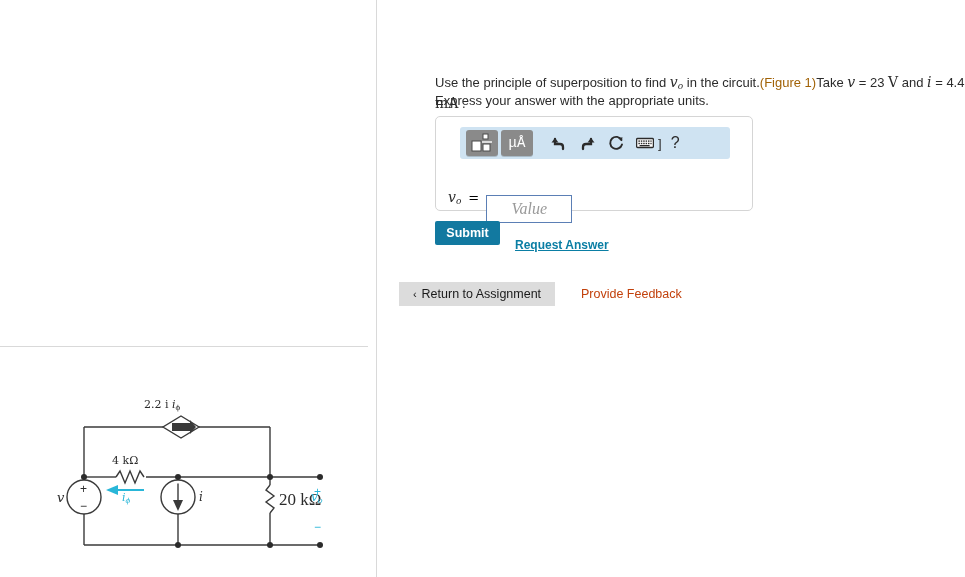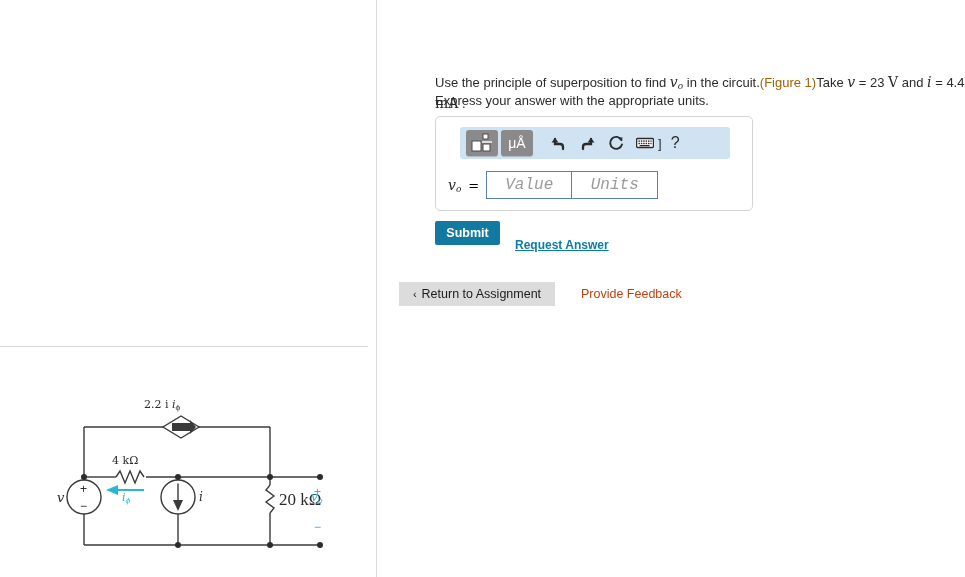--- a/index.html
+++ b/index.html
@@ -96,21 +96,21 @@
     background: #cfe3f2; border-radius: 3px;
     display: flex; align-items: center; padding: 0 6px; gap: 3px;
   }
   .tb-btn {
     width: 32px; height: 26px; background: #8a8a8a; border-radius: 3px;
     display: flex; align-items: center; justify-content: center;
     cursor: pointer; box-shadow: 0 1px 0 rgba(0,0,0,.18);
   }
   .tb-btn.mu {
     color: #fff; font-size: 14px;
-    font-family: Liberation Sans, sans-serif;
+    font-family: Liberation Mono, monospace;
   }
   .tb-icon {
     width: 26px; height: 26px; display: flex; align-items: center;
     justify-content: center; cursor: pointer; color: #2b2b2b;
   }
   .tb-spacer { width: 6px; }
   .kbd-bracket { font-size: 13px; color: #2b2b2b; margin-left: -3px; }
   .tb-help { font-size: 16px; color: #2b2b2b; cursor: pointer; margin-left: 6px; }
 
   .answer-row {
@@ -119,22 +119,22 @@
   }
   .answer-label {
     font-family: "DejaVu Serif", serif; font-style: italic;
     font-size: 14px; color: #2b2b2b; margin-right: 7px;
   }
   .answer-label .sub { font-size: 9px; vertical-align: -2px; }
   .eq { font-family: "DejaVu Serif", serif; font-size: 13px; margin-right: 7px; }
   .field {
     border: 1px solid #5b7fb5; background: #fff;
     height: 28px; display: flex; align-items: center; justify-content: center;
-    font-family: Liberation Mono, monospace; font-style: italic;
-    font-size: 16px; color: #9a9a9a; cursor: text;
+    font-family: Liberation Serif, serif; font-style: italic;
+    font-size: 16px; color: #9a9a9a; cursor: text; margin-top: 24px;
   }
   .field.value { width: 86px; }
   .field.units { width: 86px; border-left: none; }
 
   
   .submit-btn {
     position: absolute; left: 58px; top: 221px;
     width: 65px; height: 24px; background: #1279a0;
     color: #fff; font-size: 12.5px; font-weight: bold;
     display: flex; align-items: center; justify-content: center;
@@ -328,21 +328,20 @@
 
         <span class="tb-help">?</span>
       </div>
 
       <div class="answer-row">
         <span class="answer-label">
           <span>v</span><span class="sub">o</span>
         </span>
         <span class="eq">=</span>
         <div class="field value">Value</div>
-        <div class="field units">Units</div>
       </div>
     </div>
 
     <button class="submit-btn">Submit</button>
 
     <span class="request-answer link-ul">Request Answer</span>
 
     <button class="return-btn">
       <span class="return-chev">‹</span>
       <span>Return to Assignment</span>

